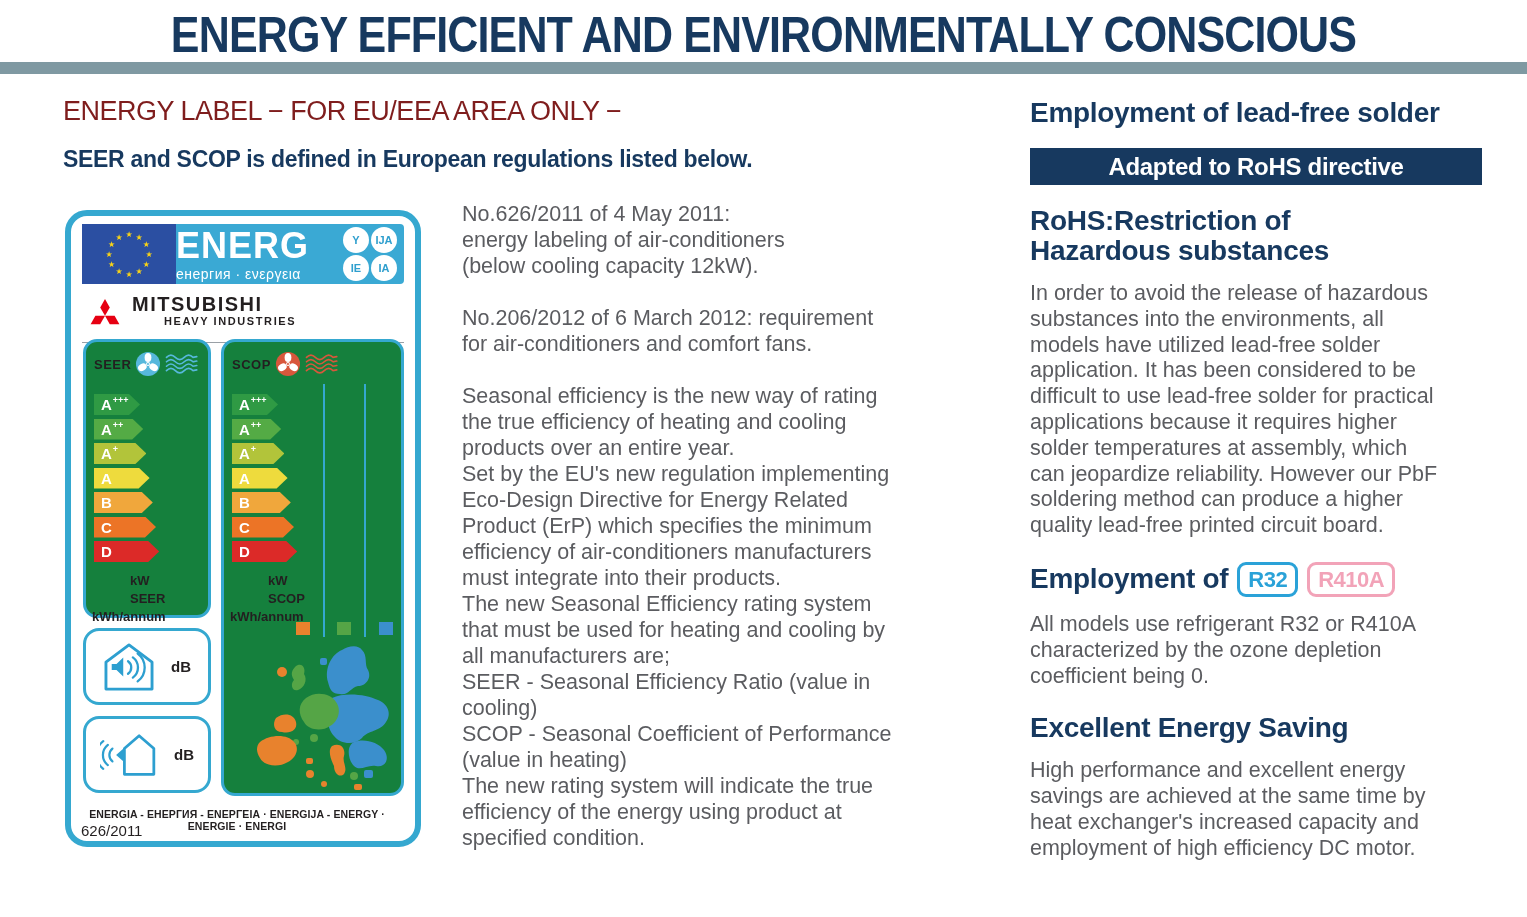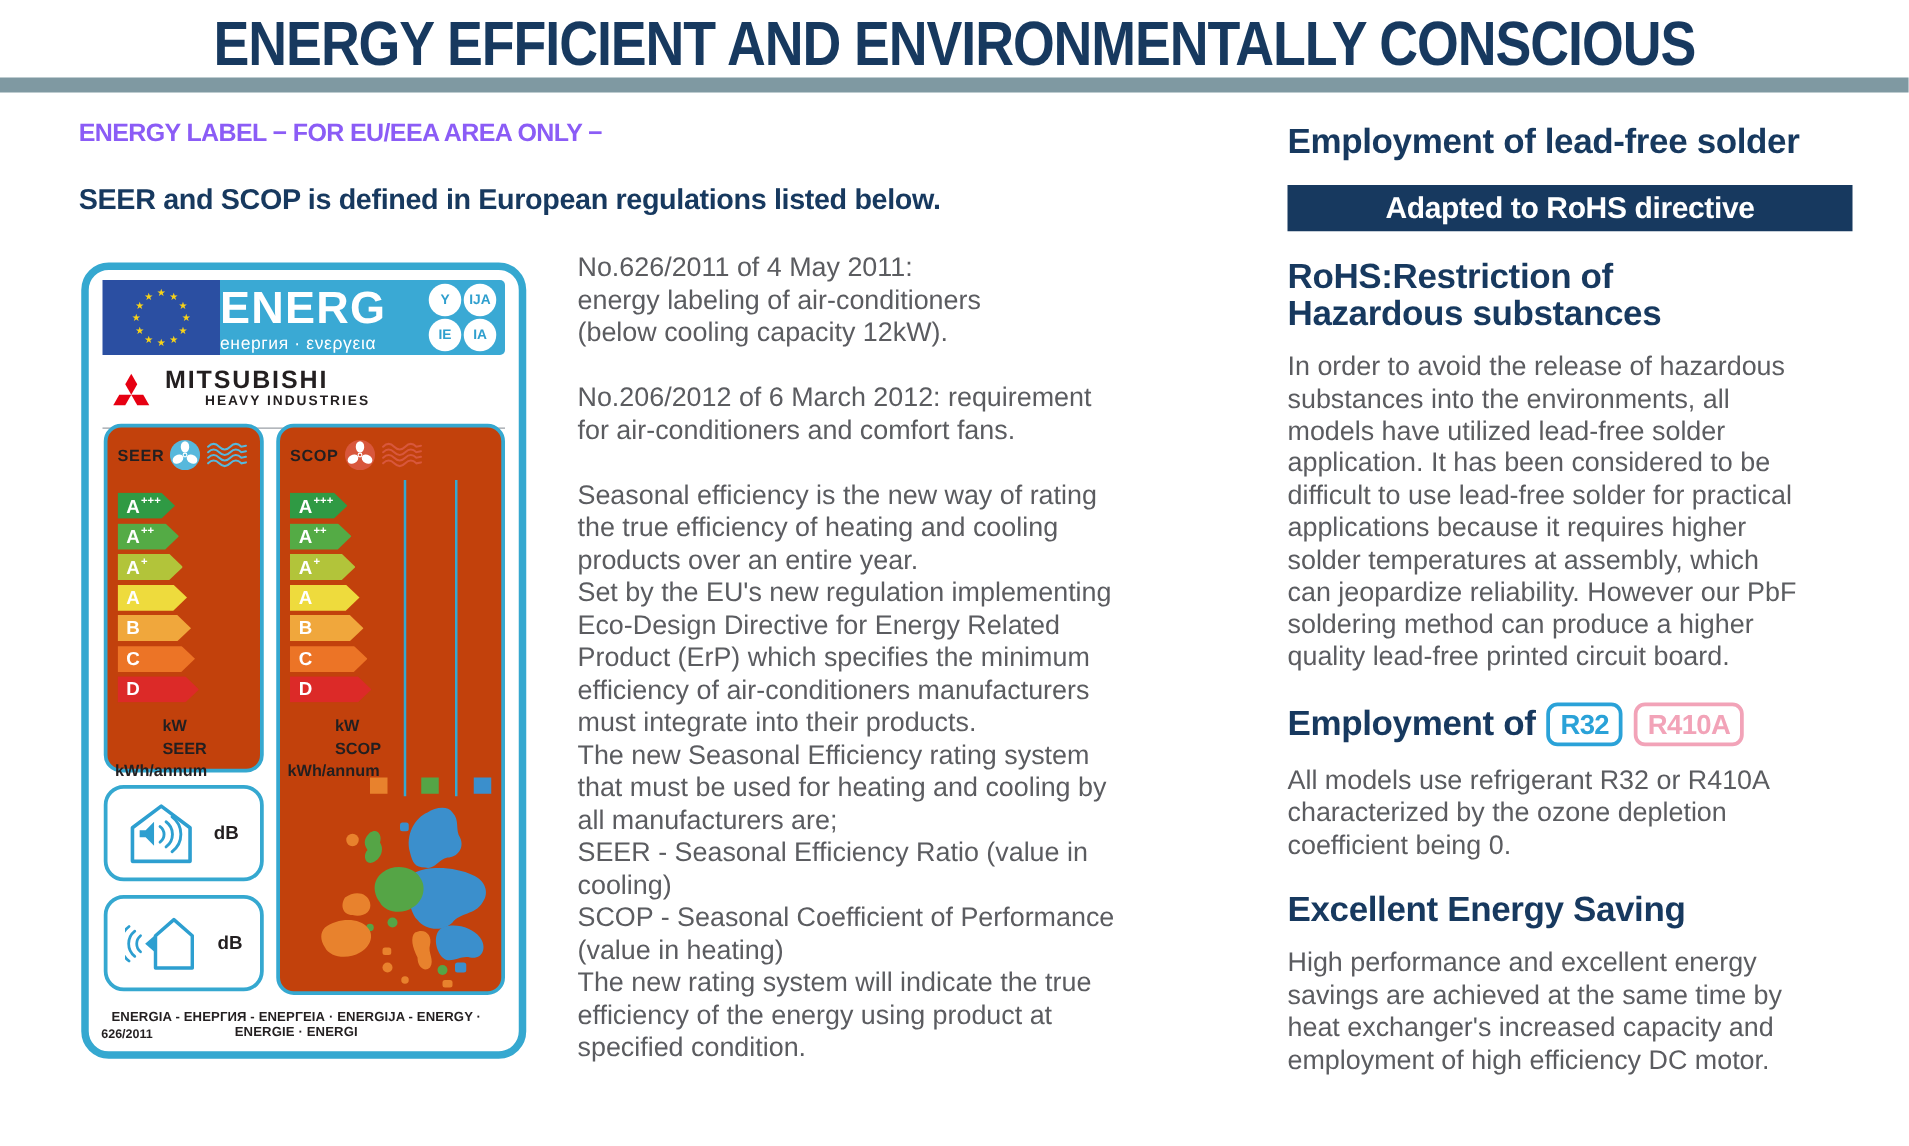--- a/index.html
+++ b/index.html
@@ -8,41 +8,41 @@
     font-family:"Liberation Sans",sans-serif;overflow:hidden;color:#231f20;
   }
   
   .main-title{
     position:absolute;top:6px;left:0;width:1527px;text-align:center;
     font-size:50px;font-weight:bold;color:#17395f;letter-spacing:-1px;
     transform:scaleX(0.86);transform-origin:center;white-space:nowrap;margin:0;
   }
   .top-bar{position:absolute;top:62px;left:0;width:1527px;height:12px;background:#7f99a2;}
   
-  .sec-heading{position:absolute;left:63px;top:96px;font-size:20px;font-weight:bold;color:#8b5cf6;letter-spacing:-0.5px;margin:0;}
+  .sec-heading{position:absolute;left:63px;top:96px;font-size:27px;font-weight:normal;color:#7f1d1d;letter-spacing:-0.5px;margin:0;}
   .sec-subheading{position:absolute;left:63px;top:146px;font-size:23px;font-weight:bold;color:#17395f;letter-spacing:-0.3px;margin:0;}
   
   .label-box{position:absolute;left:65px;top:210px;width:356px;height:637px;background:#fff;
     border:6px solid #35a8d0;border-radius:22px;box-sizing:border-box;}
   .lb-inner{position:relative;width:100%;height:100%;}
   .banner{position:absolute;left:11px;top:8px;width:322px;height:60px;display:flex;}
   .flag{width:94px;height:60px;background:#2b4fa2;flex:none;}
   .banner-main{flex:1;background:#3aa9d4;display:flex;align-items:center;border-radius:0 4px 4px 0;}
   .energ-col{display:flex;flex-direction:column;line-height:1;}
   .energ-word{color:#fff;font-size:36px;font-weight:bold;letter-spacing:1px;}
   .energ-sub{color:#fff;font-size:14px;margin-top:3px;letter-spacing:0.5px;}
   .circles{display:grid;grid-template-columns:repeat(2,26px);grid-gap:2px;margin-left:auto;margin-right:7px;}
   .circle{width:26px;height:26px;border-radius:50%;background:#fff;color:#2f9fce;font-weight:bold;
     font-size:11px;display:flex;align-items:center;justify-content:center;}
   .mitsu{position:absolute;left:14px;top:78px;display:flex;align-items:center;gap:7px;}
   .mitsu-text{line-height:1;}
   .mitsu-l1{font-size:20px;font-weight:bold;letter-spacing:1.5px;}
   .mitsu-l2{font-size:11px;font-weight:bold;letter-spacing:1.6px;margin-top:2px;padding-left:32px;}
   .lb-divider{position:absolute;left:11px;width:322px;top:126px;height:1px;background:#9aa0a6;}
-  .panel{position:absolute;border:3px solid #35a8d0;border-radius:14px;background:#c2410c;box-sizing:border-box;}
+  .panel{position:absolute;border:3px solid #35a8d0;border-radius:14px;background:#15803d;box-sizing:border-box;}
   .panel.seer{left:12px;top:123px;width:128px;height:279px;}
   .panel.scop{left:150px;top:123px;width:183px;height:457px;}
   .panel-head{position:absolute;top:9px;left:8px;display:flex;align-items:center;gap:4px;}
   .panel-title{font-size:13px;font-weight:bold;letter-spacing:0.5px;}
   .arrows{position:absolute;top:52px;left:8px;}
   .arrow{height:21px;margin-bottom:3.5px;color:#fff;font-weight:bold;font-size:15px;
     display:flex;align-items:center;padding-left:7px;box-sizing:border-box;
     clip-path:polygon(0 0,calc(100% - 11px) 0,100% 50%,calc(100% - 11px) 100%,0 100%);}
   .arrow sup{font-size:9px;position:relative;top:-1px;margin-left:1px;}
   .units{position:absolute;top:230px;left:0;width:124px;font-size:13px;font-weight:bold;line-height:18px;}
@@ -51,21 +51,21 @@
   .u-l{text-align:left;padding-left:6px;}
   .zl{position:absolute;width:2px;background:#35a8d0;top:42px;height:253px;}
   .zl.z1{left:99px;}  .zl.z2{left:140px;}
   .zone-sq{position:absolute;width:14px;height:13px;top:280px;}
   .map{position:absolute;left:12px;top:300px;}
   .db-box{position:absolute;left:12px;width:128px;height:77px;border:3px solid #35a8d0;border-radius:16px;
     box-sizing:border-box;display:flex;align-items:center;padding:0 12px;gap:16px;justify-content:center;}
   .db1{top:412px;} .db2{top:500px;}
   .db-text{font-size:15px;font-weight:bold;}
   .langs{position:absolute;left:0;width:332px;top:592px;text-align:center;font-size:10.5px;font-weight:bold;letter-spacing:0.1px;}
-  .regnum{position:absolute;left:10px;top:606px;font-size:10px;font-weight:bold;}
+  .regnum{position:absolute;left:10px;top:606px;font-size:15px;font-weight:normal;}
   
   .mid-col{position:absolute;left:462px;top:201px;width:480px;font-size:21.5px;line-height:26px;color:#5b5c60;}
   .mid-col p{margin:0 0 26px 0;white-space:pre-line;}
   
   .right-col{position:absolute;left:1030px;top:98px;width:450px;}
   .r-h{font-size:28px;font-weight:bold;color:#17395f;letter-spacing:-0.3px;margin:0;line-height:30px;}
   .rohs-banner{margin-top:20px;width:452px;height:37px;background:#17395f;color:#fff;font-size:24px;
     font-weight:bold;display:flex;align-items:center;justify-content:center;letter-spacing:-0.3px;}
   .rohs-h{margin-top:21px;white-space:pre-line;}
   .r-p{margin:15px 0 0 0;font-size:21.5px;line-height:25.8px;color:#5b5c60;white-space:pre-line;width:445px;}

